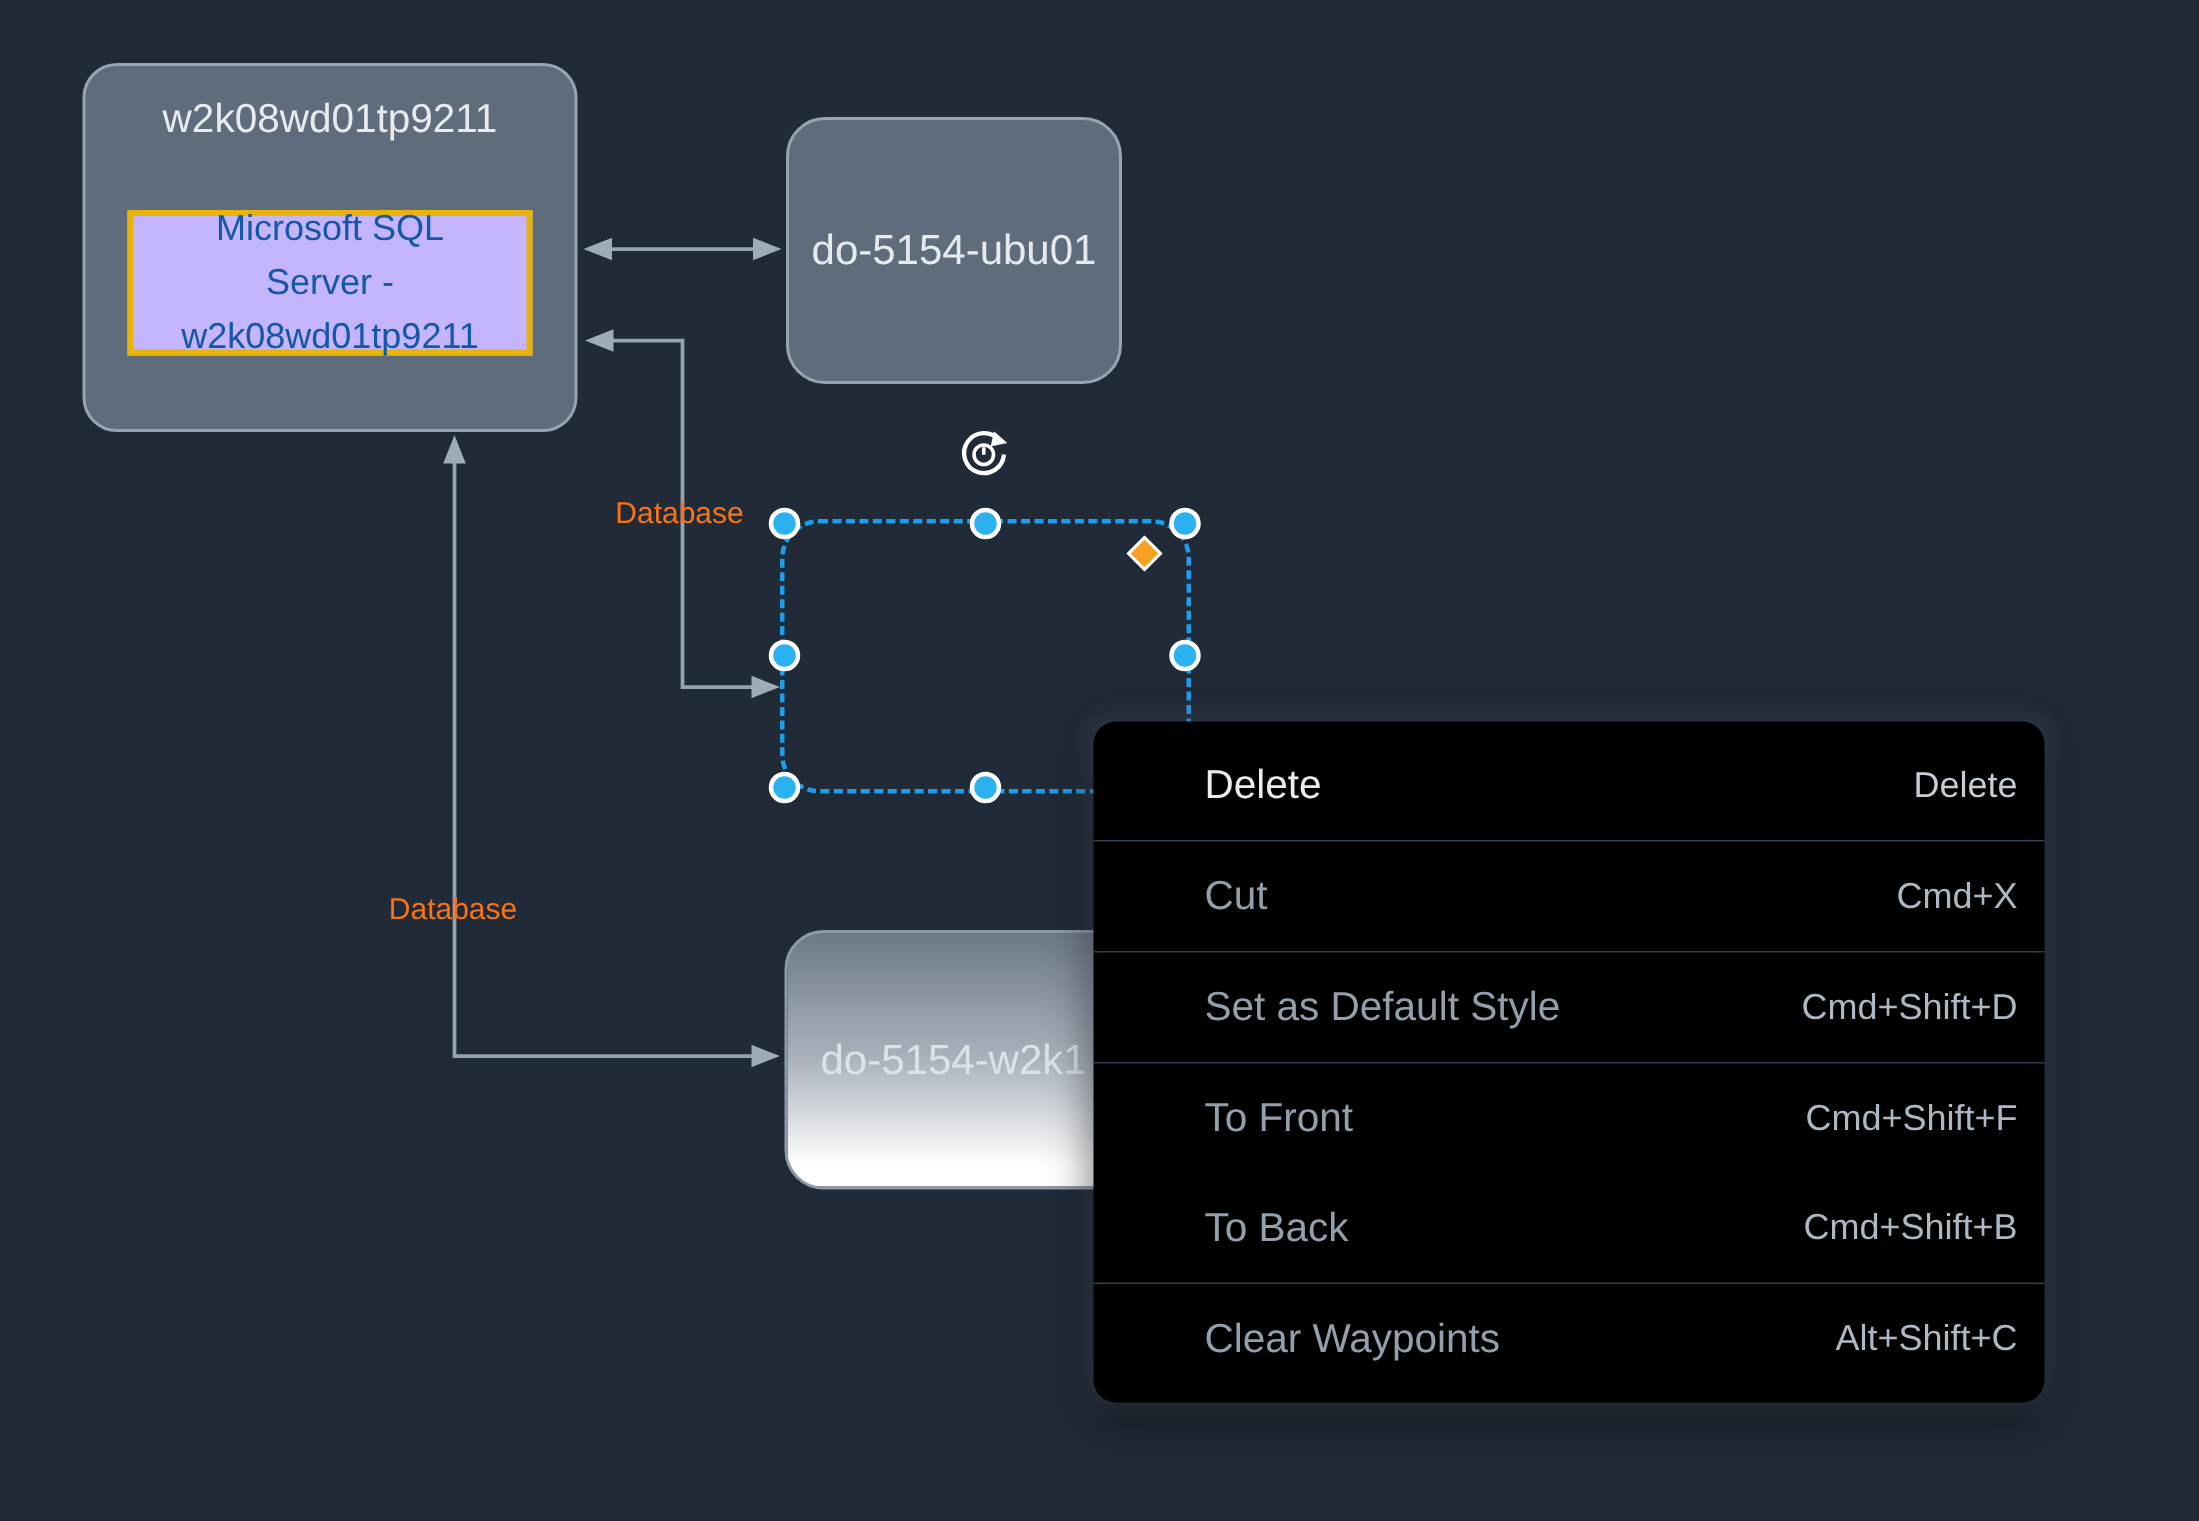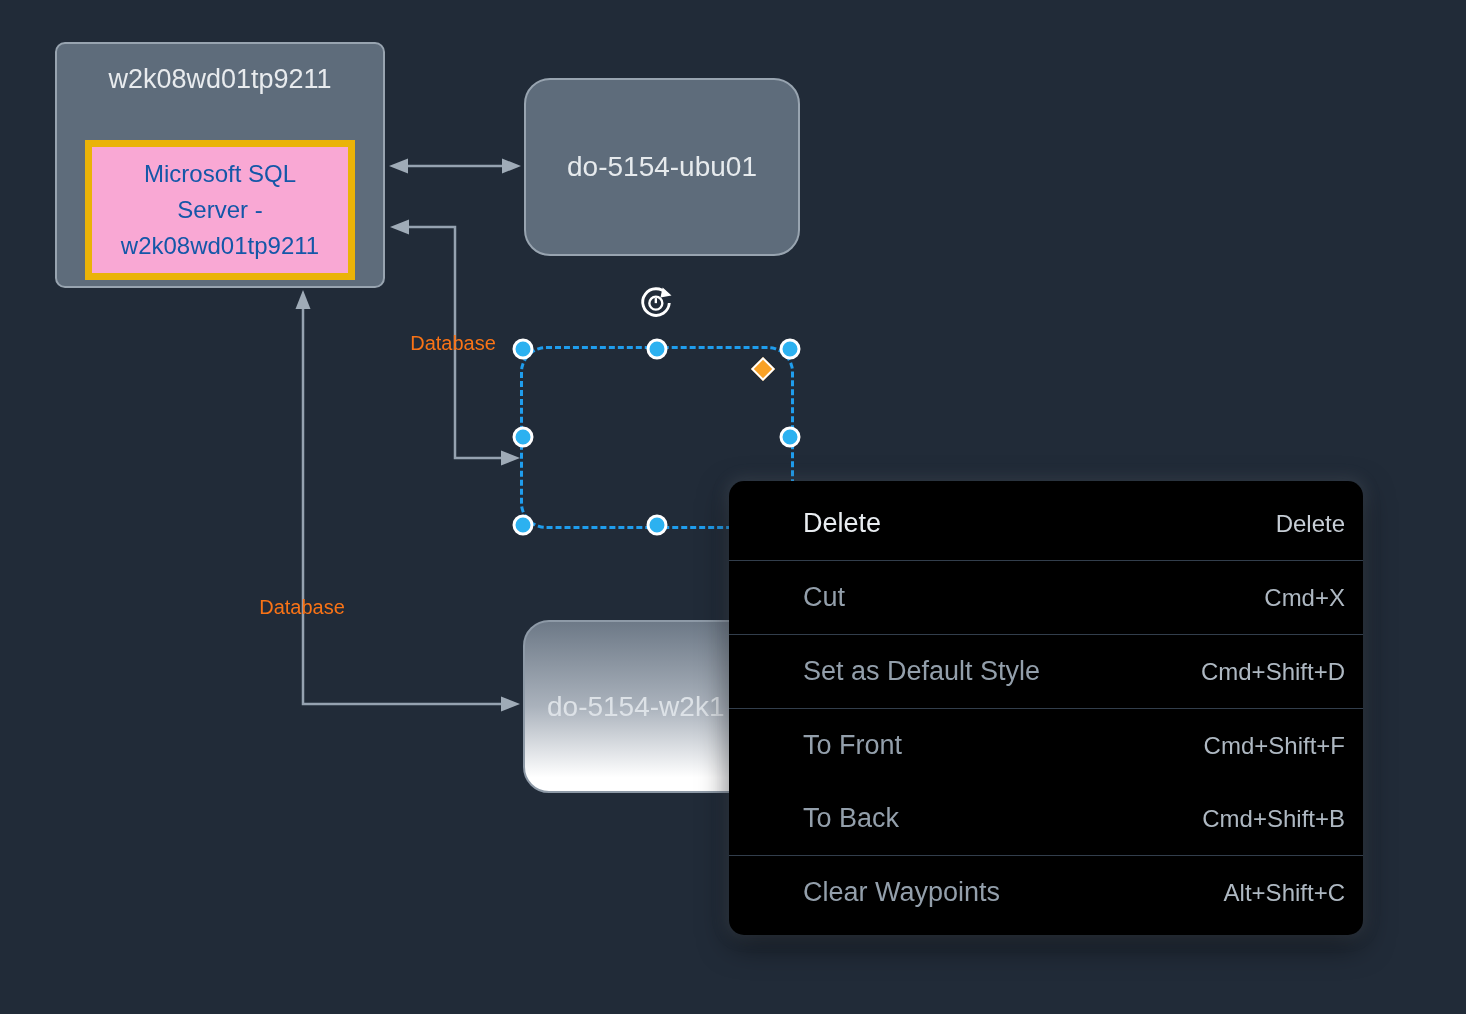--- a/index.html
+++ b/index.html
@@ -29,47 +29,47 @@
     color: #e6eaed;
     display: flex;
     align-items: center;
     justify-content: center;
     font-size: 28px;
     z-index: 2;
   }
   .node-group {
     left: 55px; top: 42px;
     width: 330px; height: 246px;
-    border-radius: 10px;
+    border-radius: 23px;
     flex-direction: column;
     justify-content: flex-start;
   }
   .node-group-title {
     margin-top: 20px;
     font-size: 27px;
     color: #e8ebee;
     text-align: center;
   }
   .sql-box {
     position: absolute;
     left: 28px; top: 96px;
-    width: 270px; height: 140px;
-    background: #f9a8d4;
-    border: 7px solid #eab308;
+    width: 270px; height: 97px;
+    background: #c4b5fd;
+    border: 4px solid #eab308;
     color: #1457a8;
     font-size: 24px;
     line-height: 36px;
     text-align: center;
     display: flex;
     flex-direction: column;
     justify-content: center;
   }
   .node-ubu01 {
     left: 524px; top: 78px;
-    width: 276px; height: 178px;
+    width: 224px; height: 178px;
     border-radius: 26px;
   }
   .node-selected {
     left: 523px; top: 349px;
     width: 268px; height: 177px;
     border-radius: 26px;
     border-color: #515d6a;
   }
   .node-gradient {
     left: 523px; top: 620px;

